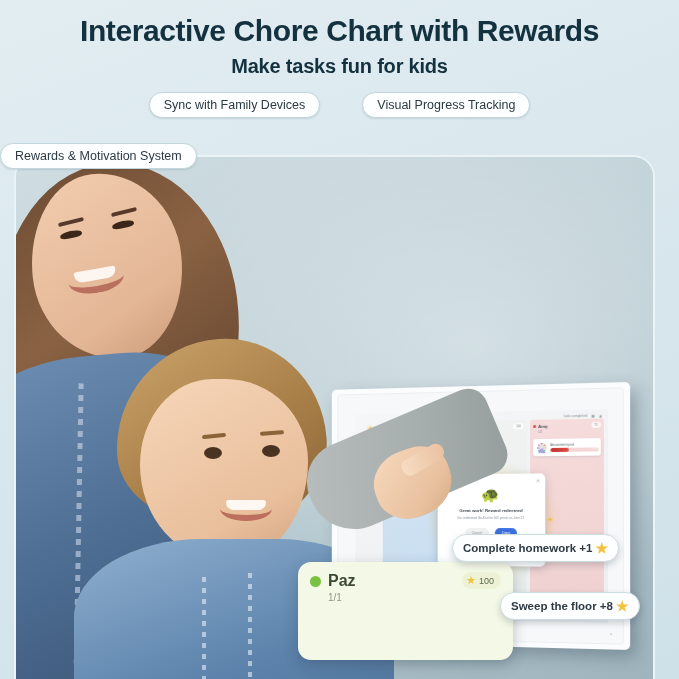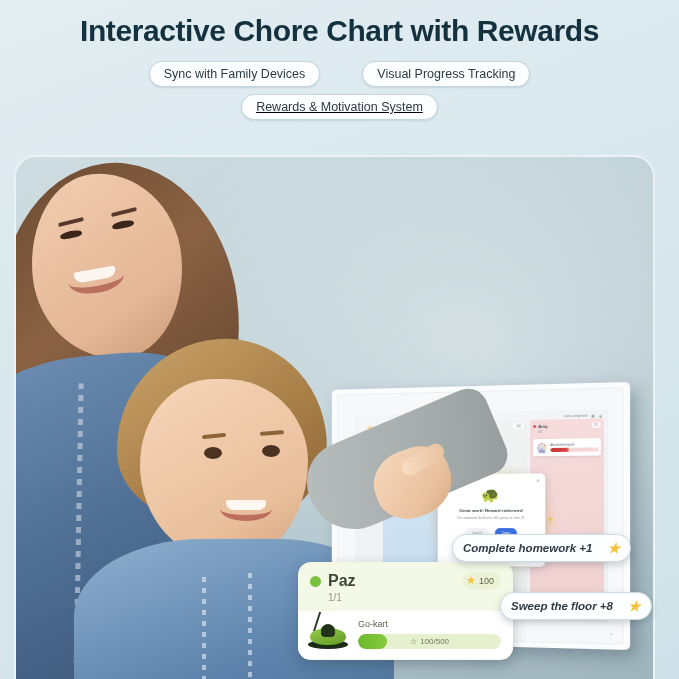--- a/index.html
+++ b/index.html
@@ -16,21 +16,21 @@
     font-size:30px; font-weight:bold; color:#14313f;
     letter-spacing:-0.4px; line-height:1.1;
   }
   .sub-title {
     font-size:20px; font-weight:bold; color:#14313f;
     margin-top:8px; letter-spacing:-0.2px;
   }
   .chips-row {
     display:flex; justify-content:center; gap:42px; margin-top:14px;
   }
-  .chips-row2 { display:flex; justify-content:center; margin-top:7px;text-decoration:underline; }
+  .chips-row2 { display:flex; margin-top:25px; }
   .chip {
     background:#fdfeff; color:#2b3a42; font-size:12.5px;
     padding:5px 14px; border-radius:20px;
     border:1px solid #c3d6de;
     box-shadow:0 1px 2px rgba(30,60,75,.13);
     white-space:nowrap;
   }
 
   
   .photo-panel {
@@ -273,34 +273,34 @@
   .kart-bartxt {
     position:absolute; inset:0; display:flex; align-items:center; justify-content:center;
     gap:3px; font-size:8px; color:#6d7a60;
   }
 
   
   .callout {
     position:absolute; background:#fdfeff; border-radius:16px;
     border:1px solid #ccdce3;
     box-shadow:0 3px 7px rgba(30,55,70,.22);
-    display:flex; align-items:center; gap:15px;
+    display:flex; align-items:center; gap:3px;
     padding:5px 10px; font-size:11.5px; font-weight:bold; color:#2e3b44;
     white-space:nowrap;
-    font-style:italic;
   }
   .callout .star { font-size:14px; color:#f3c23c; }
   #callout-homework { left:452px; top:534px; }
   #callout-sweep    { left:500px; top:592px; }
 </style>
 </head>
 <body>
 
 <div class="header">
   <div class="main-title">Interactive Chore Chart with Rewards</div>
+  <div class="sub-title">Make tasks fun for kids</div>
   <div class="chips-row">
     <div class="chip">Sync with Family Devices</div>
     <div class="chip">Visual Progress Tracking</div>
   </div>
   <div class="chips-row2">
     <div class="chip">Rewards &amp; Motivation System</div>
   </div>
 </div>
 
 <div class="photo-panel">
@@ -459,38 +459,20 @@
       <div class="paz-star-badge">
         <span style="font-size:11px;color:#f3c23c;">★</span>
         <span>100</span>
       </div>
       <div class="paz-top">
         <span class="paz-dot"></span>
         <span class="paz-name">Paz</span>
       </div>
       <div class="paz-frac">1/1</div>
     </div>
-    <div class="paz-body">
-      <div class="kart">
-        <div class="kart-pole"></div>
-        <div class="kart-base"></div>
-        <div class="kart-body"></div>
-        <div class="kart-seat"></div>
-      </div>
-      <div class="kart-prog">
-        <div class="kart-title">Go-kart</div>
-        <div class="kart-bar">
-          <div class="kart-fill" style="width: 20%;"></div>
-          <div class="kart-bartxt">
-            <span>☆</span>
-            <span>100/500</span>
-          </div>
-        </div>
-      </div>
-    </div>
   </div>
 
 </div>
 
 <div class="callout" id="callout-homework">
   <span>Complete homework +1</span>
   <span class="star">★</span>
 </div>
 <div class="callout" id="callout-sweep">
   <span>Sweep the floor +8</span>

